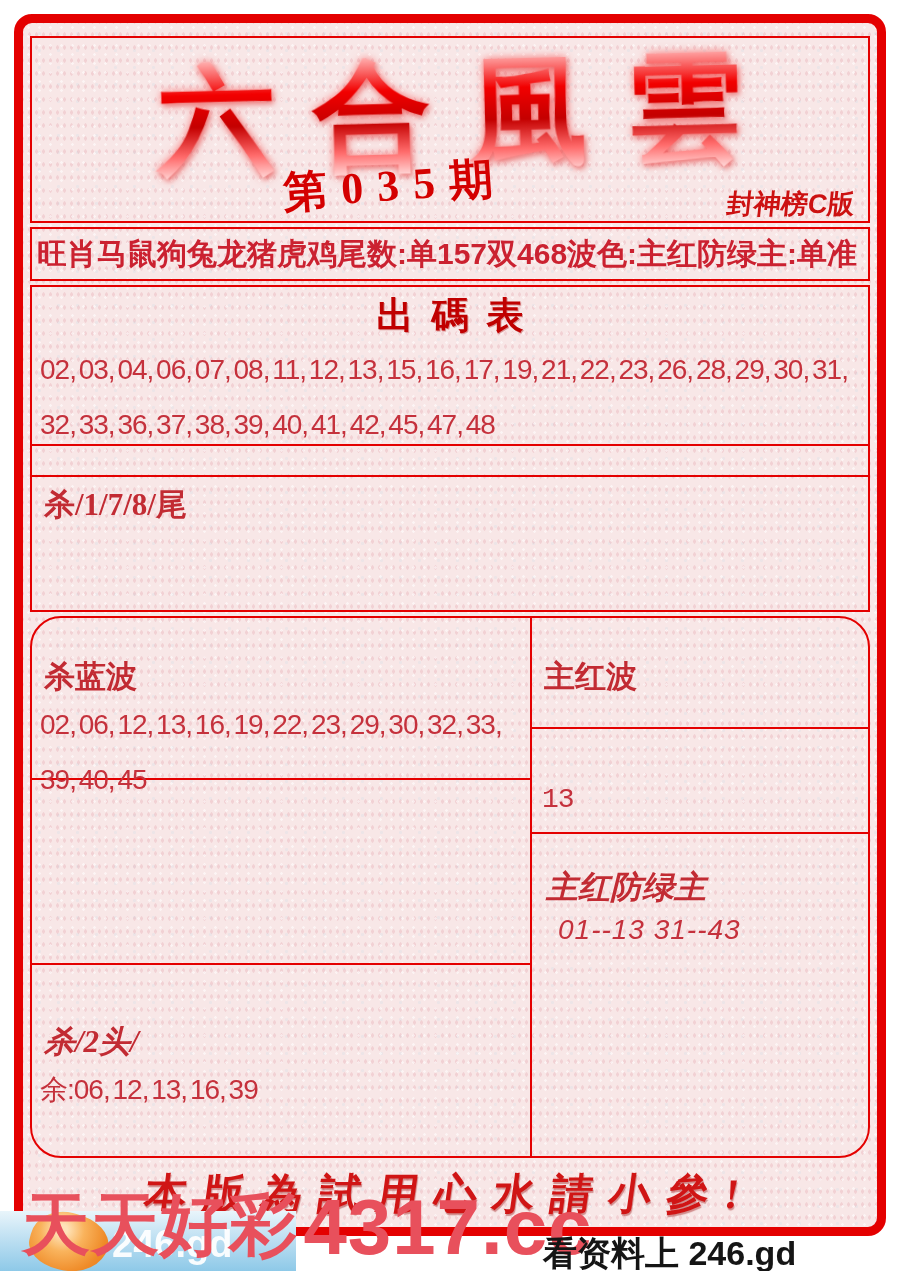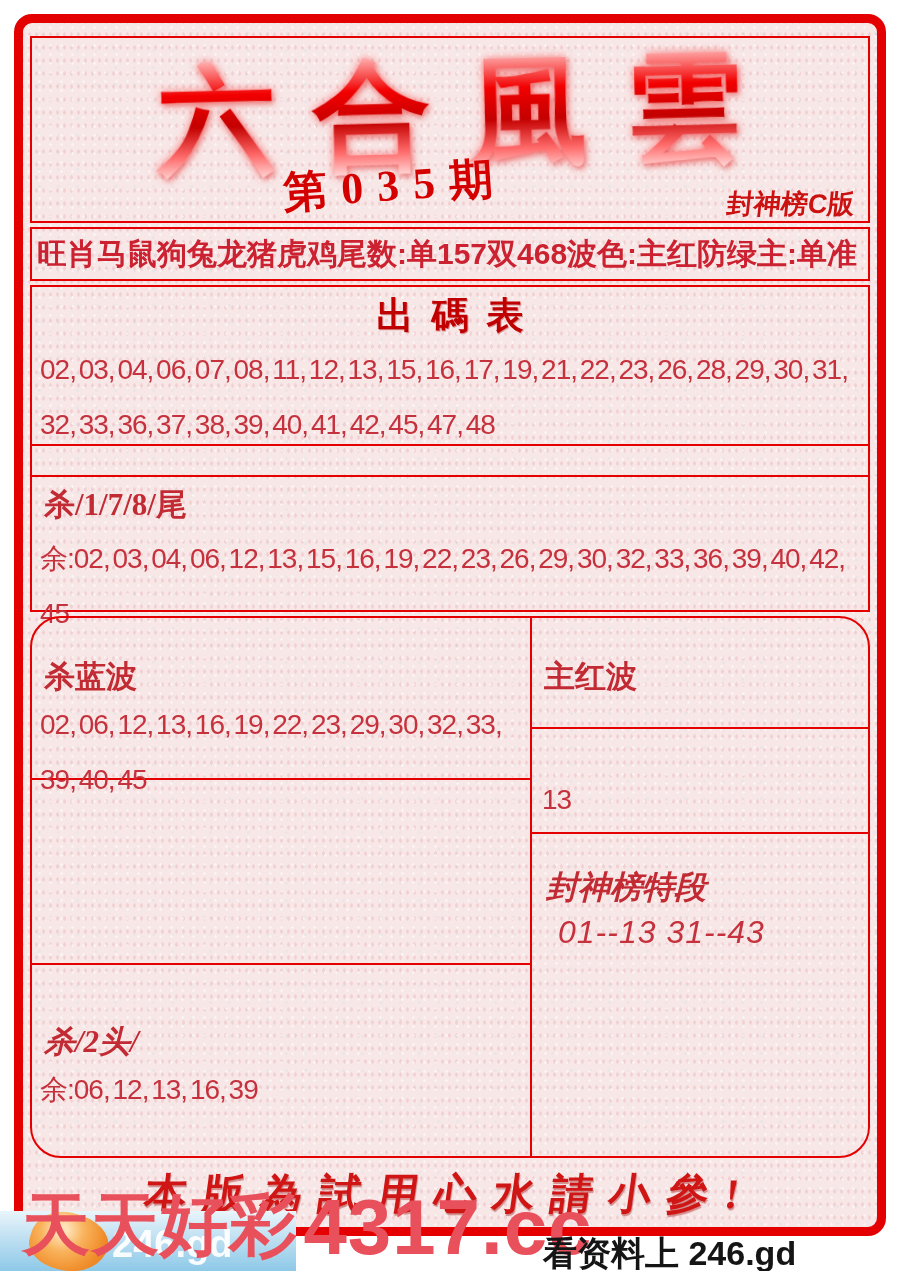--- a/index.html
+++ b/index.html
@@ -72,27 +72,27 @@
   .hl-r2{ left:500px; right:0; top:214px; }
   .cell{ position:absolute; box-sizing:border-box; }
   .cell-lan{ left:0; top:0; width:498px; height:160px; }
   .cell-huo{ left:0; top:162px; width:498px; height:183px; }
   .cell-2tou{ left:0; top:347px; width:498px; height:191px; }
   .cell-hong{ left:500px; top:0; right:0; height:126px; }
   .cell-mid{ left:500px; top:111px; right:0; height:103px; display:flex; align-items:flex-end; }
   .cell-fsb{ left:500px; top:216px; right:0; height:322px; }
   .cell-huo .cell-heading{ padding-top:18px; }
   .cell-2tou .cell-heading{ padding-top:28px; }
-  .cell-mid .numbers{ padding:0 0 4px 10px; }
+  .cell-mid .numbers{ padding:0 0 4px 10px;font-family:Liberation Mono, monospace; }
   .fsb-heading{
     font-family:"Liberation Serif", serif; font-weight:bold; font-style:italic;
     font-size:32px; color:#c22b33; padding:32px 0 0 14px;
   }
   .fsb-range{
-    font-style:italic; font-size:32px; color:#c5313c; padding:4px 0 0 26px;
+    font-style:italic; font-size:28px; color:#c5313c; padding:4px 0 0 26px;
     letter-spacing:1px;
   }
   
   .footer-note{
     position:absolute; left:30px; top:1162px; width:840px; height:64px;
     display:flex; align-items:center; justify-content:center;
     font-family:"Liberation Serif", serif; font-weight:bold; font-size:42px;
     color:#d01515; letter-spacing:16px; transform:skewX(-8deg);
     text-shadow:1px 2px 1px rgba(150,0,0,.40);
   }
@@ -138,21 +138,20 @@
     <div class="strip-text">旺肖马鼠狗兔龙猪虎鸡尾数:单157双468波色:主红防绿主:单准</div>
   </div>
 
   <div class="box chuma-box">
     <div class="section-heading-center">出碼表</div>
     <div class="numbers">02, 03, 04, 06, 07, 08, 11, 12, 13, 15, 16, 17, 19, 21, 22, 23, 26, 28, 29, 30, 31, 32, 33, 36, 37, 38, 39, 40, 41, 42, 45, 47, 48</div>
   </div>
 
   <div class="box sha178-box">
     <div class="cell-heading">杀/1/7/8/尾</div>
-    <div class="numbers"><span>余:</span><span>02, 03, 04, 06, 12, 13, 15, 16, 19, 22, 23, 26, 29, 30, 32, 33, 36, 39, 40, 42, 45</span></div>
   </div>
 
   <div class="box twocol-box">
     <div class="vdivider"></div>
     <div class="hline hl-l1"></div>
     <div class="hline hl-l2"></div>
     <div class="hline hl-r1"></div>
     <div class="hline hl-r2"></div>
 
     <div class="cell cell-lan">
@@ -168,21 +167,21 @@
 
     <div class="cell cell-hong">
       <div class="cell-heading">主红波</div>
     </div>
 
     <div class="cell cell-mid">
       <div class="numbers">13</div>
     </div>
 
     <div class="cell cell-fsb">
-      <div class="fsb-heading">封神榜特段</div>
+      <div class="fsb-heading">主红防绿主</div>
       <div class="fsb-range">01--13 31--43</div>
     </div>
   </div>
 
   <div class="footer-note">本版為試用心水請小參!</div>
 
   <div class="wm-blue">
     <div class="wm-blue-text">246.gd</div>
   </div>
   <div class="wm-orange"></div>

